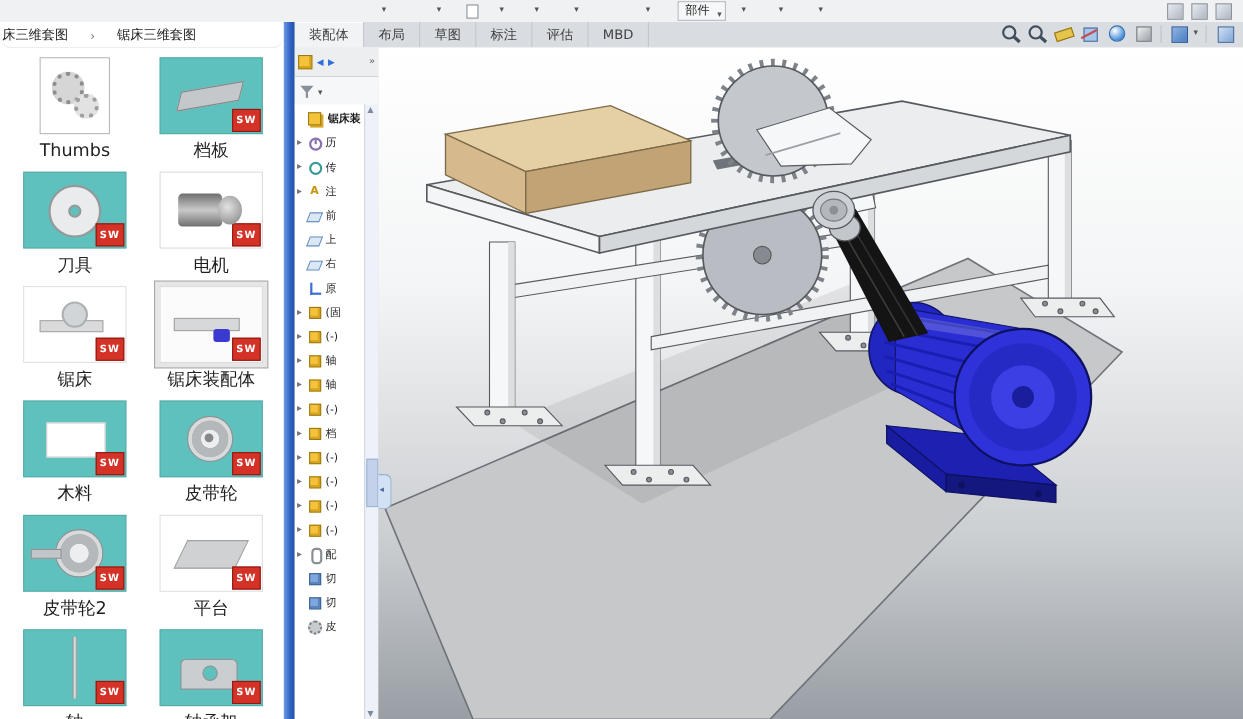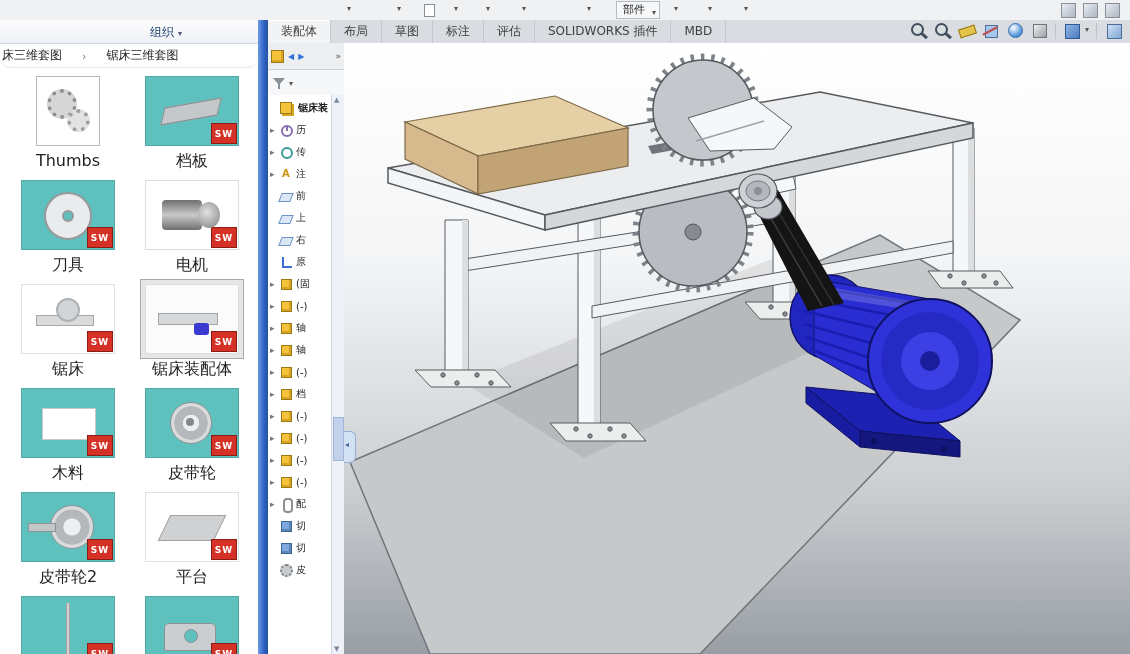--- a/index.html
+++ b/index.html
@@ -133,23 +133,20 @@
     <span class="mcaret" style="left:672px"></span>
     <span class="mcaret" style="left:706px"></span>
     <span class="mcaret" style="left:742px"></span>
     <span class="msq" style="right:70px"></span>
     <span class="msq" style="right:48px"></span>
     <span class="msq" style="right:26px"></span>
     <span class="mright-label">宣</span>
   </div>
 
   <div class="explorer">
-    <div class="exp-toolbar">
-      <span class="organize">组织</span>
-    </div>
     <div class="exp-crumb">
       <span class="crumb">床三维套图</span>
       <span class="crumb-sep"></span>
       <span class="crumb">锯床三维套图</span>
     </div>
     <div class="exp-grid" id="file-grid">
         <div class="file-item">
           <div class="th t-doc-gears"></div>
           <div class="file-label">Thumbs</div>
         </div>
@@ -224,21 +221,20 @@
 
   <div class="blue-edge"></div>
 
   <div class="cmd-row">
     <div class="cmd-tabs" id="cmd-tabs">
         <div class="cmd-tab active">装配体</div>
         <div class="cmd-tab">布局</div>
         <div class="cmd-tab">草图</div>
         <div class="cmd-tab">标注</div>
         <div class="cmd-tab">评估</div>
-        <div class="cmd-tab">SOLIDWORKS 插件</div>
         <div class="cmd-tab">MBD</div>
       </div>
     <div class="view-toolbar" id="view-toolbar">
         <span class="vt-ic vt-zoom-area"></span>
         <span class="vt-ic vt-zoom-fit"></span>
         <span class="vt-ic vt-measure"></span>
         <span class="vt-ic vt-section"></span>
         <span class="vt-ic vt-appearance"></span>
         <span class="vt-ic vt-scene"></span>
         <span class="vt-sep"></span>

